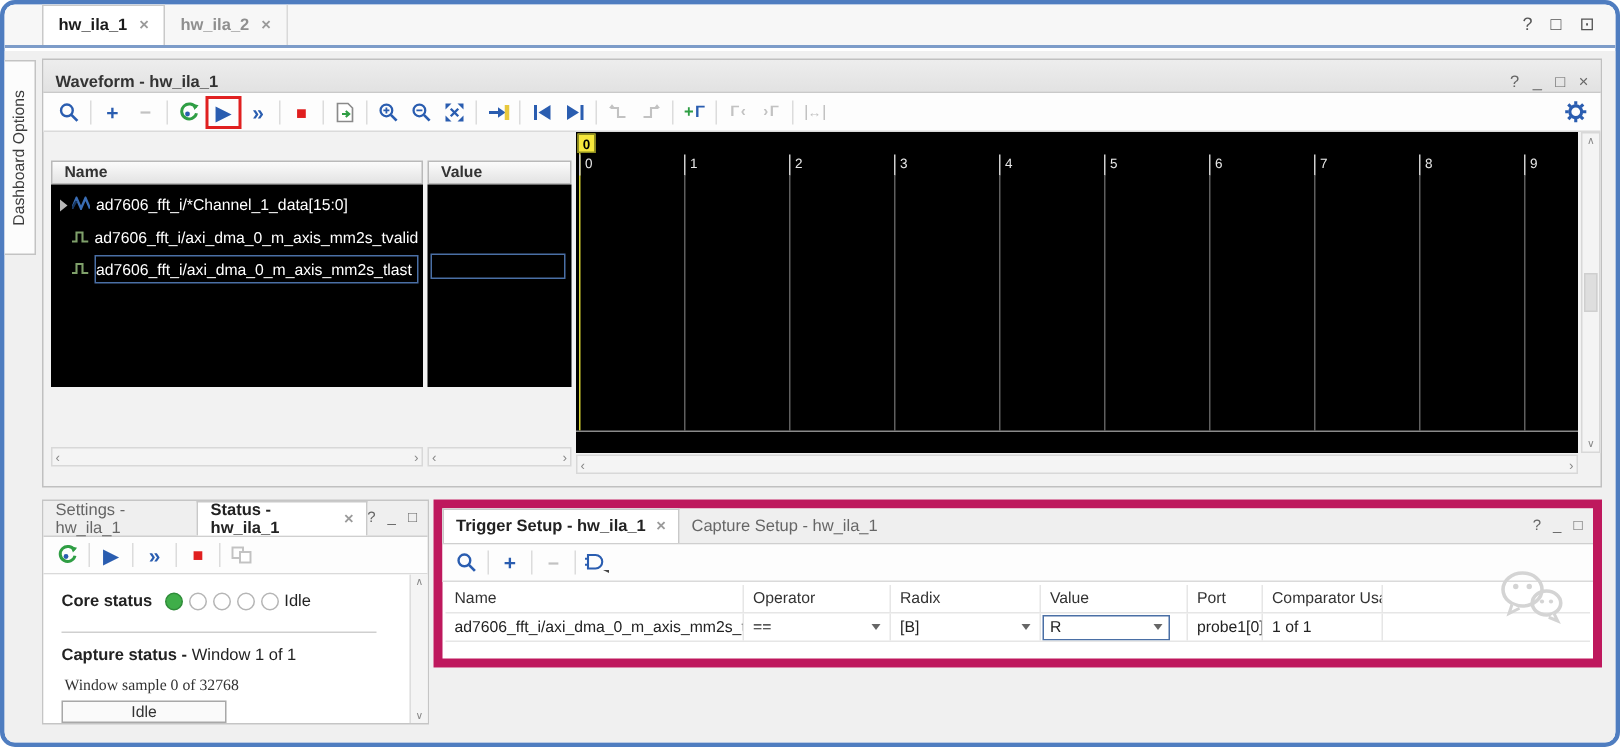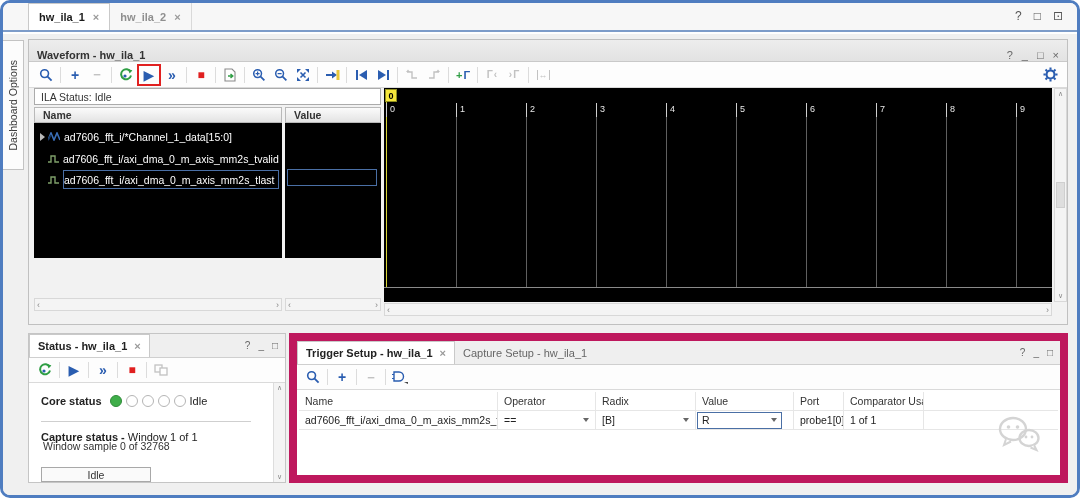--- a/index.html
+++ b/index.html
@@ -71,25 +71,25 @@
   .mini-winicons { margin-left:auto; display:flex; gap:8px; align-items:center; padding-right:7px; color:#666; font-size:10px; }
   .mini-toolbar { position:absolute; left:0; top:24px; right:0; height:25px; background:#fdfdfd; border-bottom:1px solid #dadada; display:flex; align-items:center; padding:0 5px; }
   .bl-body { position:absolute; left:0; top:49px; right:0; bottom:0; background:#fff; }
   .bl-vscroll { position:absolute; right:0; top:0; width:12px; bottom:0; background:#f4f4f4; border-left:1px solid #ddd; display:flex; flex-direction:column; align-items:center; justify-content:space-between; font-size:7px; color:#888; padding:1px 0; }
   .core-row { position:absolute; left:12px; top:12px; display:flex; align-items:center; gap:4px; font-size:11px; color:#222; }
   .core-row b { font-size:11px; margin-right:4px; }
   .dot { width:12px; height:12px; border-radius:50%; border:1px solid #b5b5b5; background:#fff; }
   .dot.on { background:#3fae49; border-color:#2f8c39; }
   .bl-div { position:absolute; left:12px; top:38px; width:210px; height:1px; background:#cfcfcf; }
   .cap-row { position:absolute; left:12px; top:48px; font-size:11px; color:#222; }
-  .samp-row { position:absolute; left:14px; top:57px; font-size:10.5px; color:#333; }
+  .samp-row { position:absolute; left:14px; top:69px; font-size:10.5px; color:#333;font-family:Liberation Serif, serif; }
   .idle-btn { position:absolute; left:12px; top:84px; width:110px; height:15px; border:1px solid #a8a8a8; background:#fafafa; font-size:10.5px; color:#333; display:flex; align-items:center; justify-content:center; }
 
   
-  .br-panel { position:absolute; left:286px; top:299px; width:779px; height:150px; background:#fff; border:8px solid #be185d; }
+  .br-panel { position:absolute; left:286px; top:299px; width:779px; height:112px; background:#fff; border:6px solid #be185d; }
   .tt-table { position:absolute; left:2px; top:51px; right:2px; }
   .tt-row { display:flex; height:19px; font-size:10.5px; color:#222; border-bottom:1px solid #e6e6e6; align-items:stretch; }
   .tt-row.hdr { color:#333; }
   .tt-cell { display:flex; align-items:center; padding:0 6px; border-right:1px solid #e6e6e6; overflow:hidden; white-space:nowrap; }
   .c-name { width:199px; } .c-op { width:98px; } .c-radix { width:100px;text-align:center; } .c-val { width:98px; } .c-port { width:50px; } .c-usage { width:80px; }
   .combo { display:flex; align-items:center; justify-content:space-between; width:100%; }
   .chev { width:0; height:0; border-left:3.5px solid transparent; border-right:3.5px solid transparent; border-top:4px solid #666; }
   .val-sel { border:1px solid #4a6fa5; padding:0 4px; margin:0 -5px; height:17px; align-self:center; }
 
   .watermark { position:absolute; right:18px; bottom:14px; display:flex; align-items:center; gap:8px; color:#d9d9d9; font-size:27px; letter-spacing:1px; text-shadow:1px 1px 0 #fff; }
@@ -250,21 +250,20 @@
                 <line x1="2.7" y1="2.7" x2="4.5" y2="4.5"></line>
                 <line x1="11.5" y1="11.5" x2="13.3" y2="13.3"></line>
                 <line x1="13.3" y1="2.7" x2="11.5" y2="4.5"></line>
                 <line x1="4.5" y1="11.5" x2="2.7" y2="13.3"></line>
               </g>
               <circle cx="8" cy="8" r="1.4" fill="#fff"></circle>
             </svg>
         </span>
       </div>
 
-      <div class="ila-status">ILA Status: Idle</div>
 
       <div class="col-header" style="left:5px; width:248px;">Name</div>
       <div class="col-header" style="left:256px; width:96px;">Value</div>
 
       <div class="name-pane">
         <div class="sig-row" style="top:4px;">
           <span class="caret"></span>
           <span class="sig-ic">
             <svg width="12" height="9" viewBox="0 0 12 9">
                 <path d="M0 8 L3 1 L6 8 L9 1 L12 8" fill="none" stroke="#3a6db5" stroke-width="1.6"></path>
@@ -349,20 +348,23 @@
 
       <div class="vscroll">
         <span>∧</span>
         <span class="vthumb"></span>
         <span>∨</span>
       </div>
     </div>
 
     <div class="bl-panel">
       <div class="mini-tabbar">
+        <div class="mini-tab">
+          <span>Settings - hw_ila_1</span>
+        </div>
         <div class="mini-tab active">
           <span>Status - hw_ila_1</span>
           <span class="tab-x">×</span>
         </div>
         <div class="mini-winicons">
           <span>?</span>
           <span>_</span>
           <span>□</span>
         </div>
       </div>

